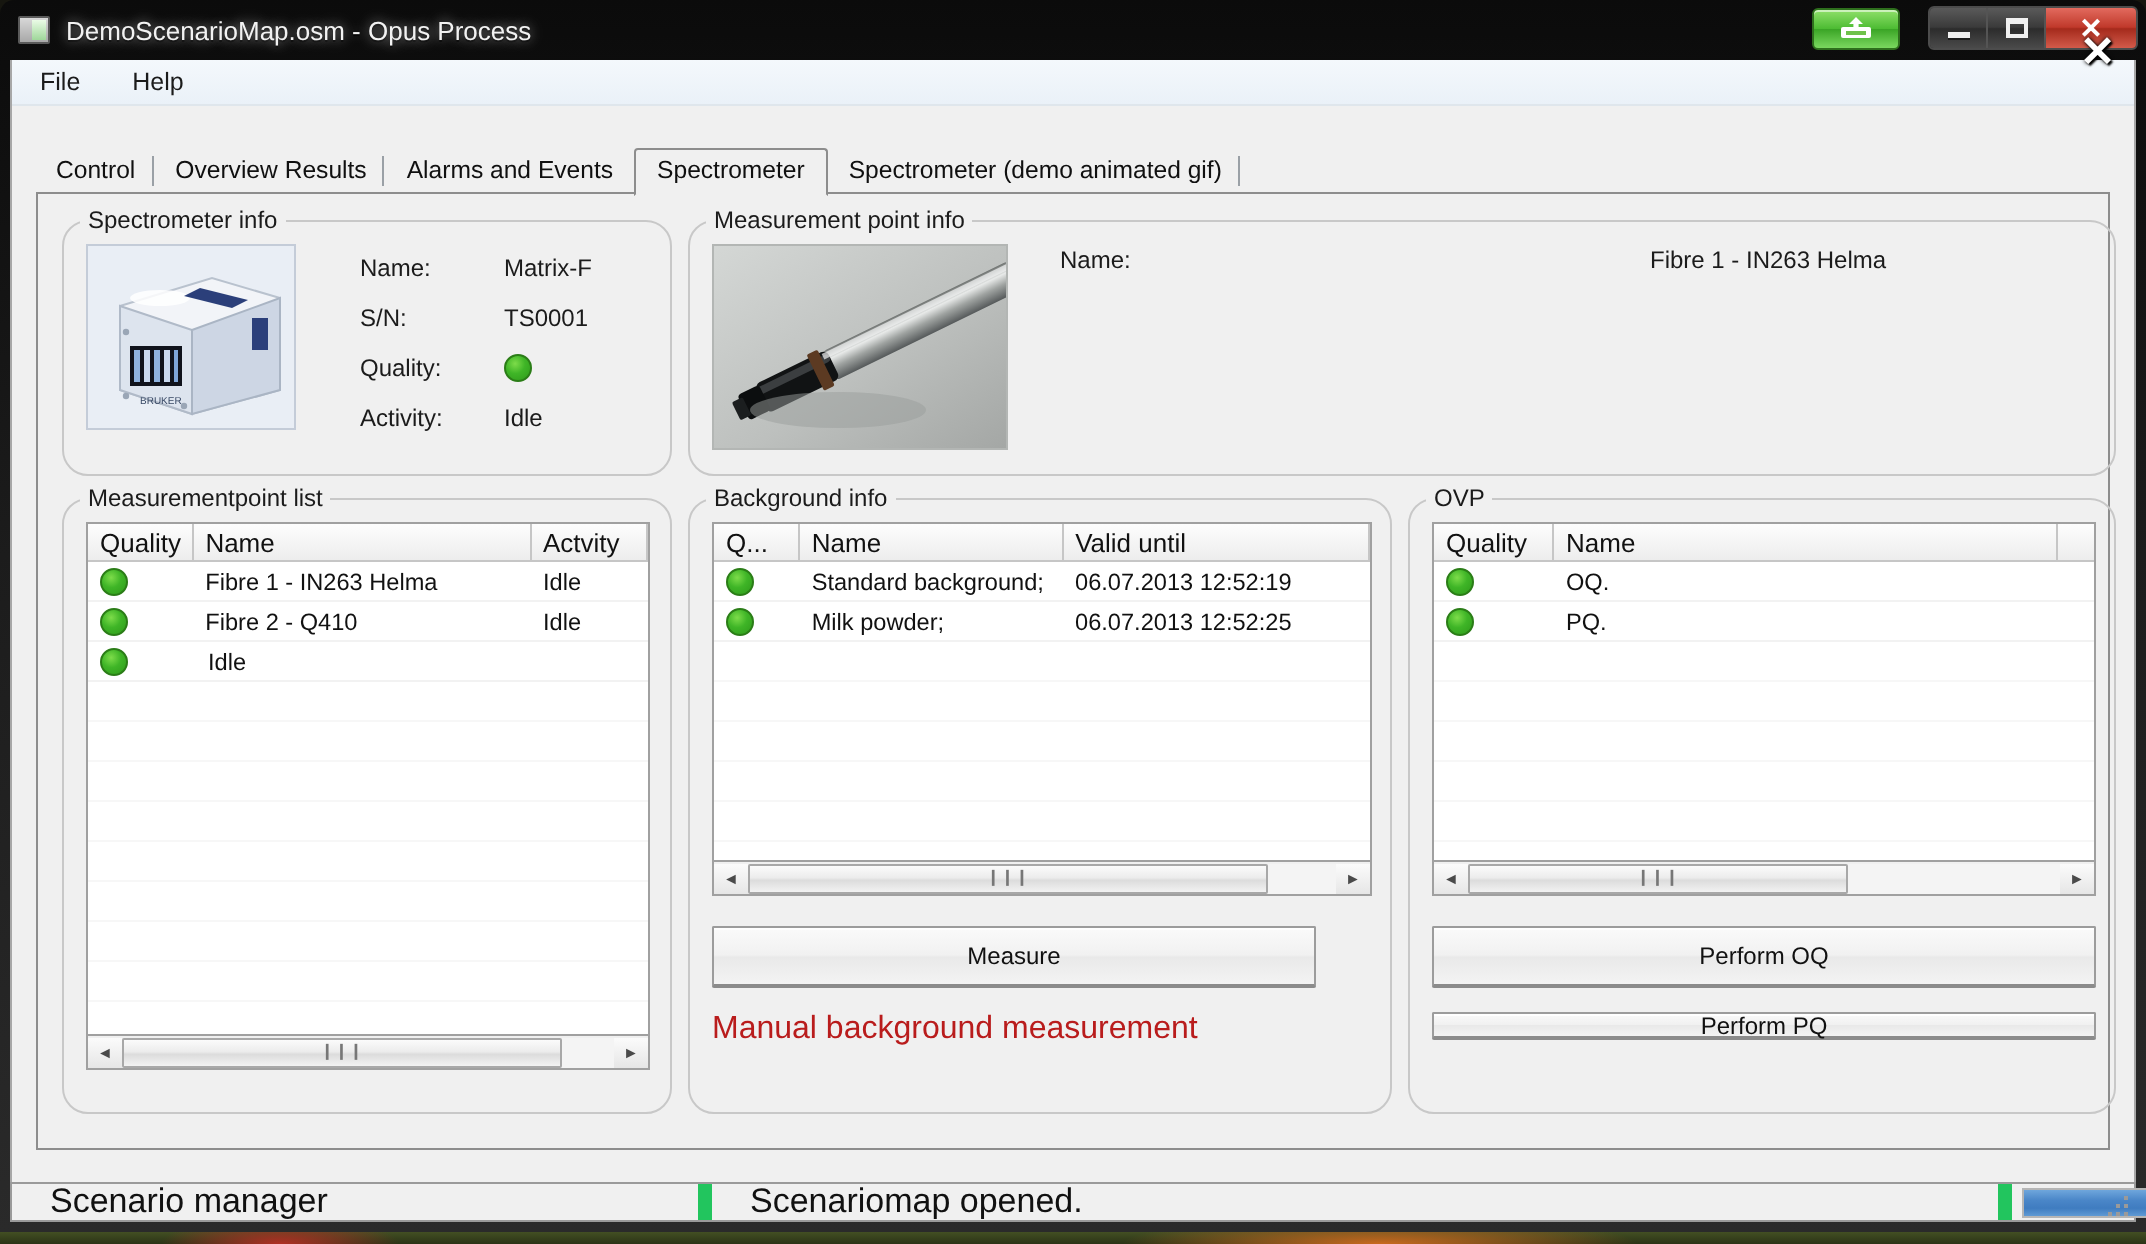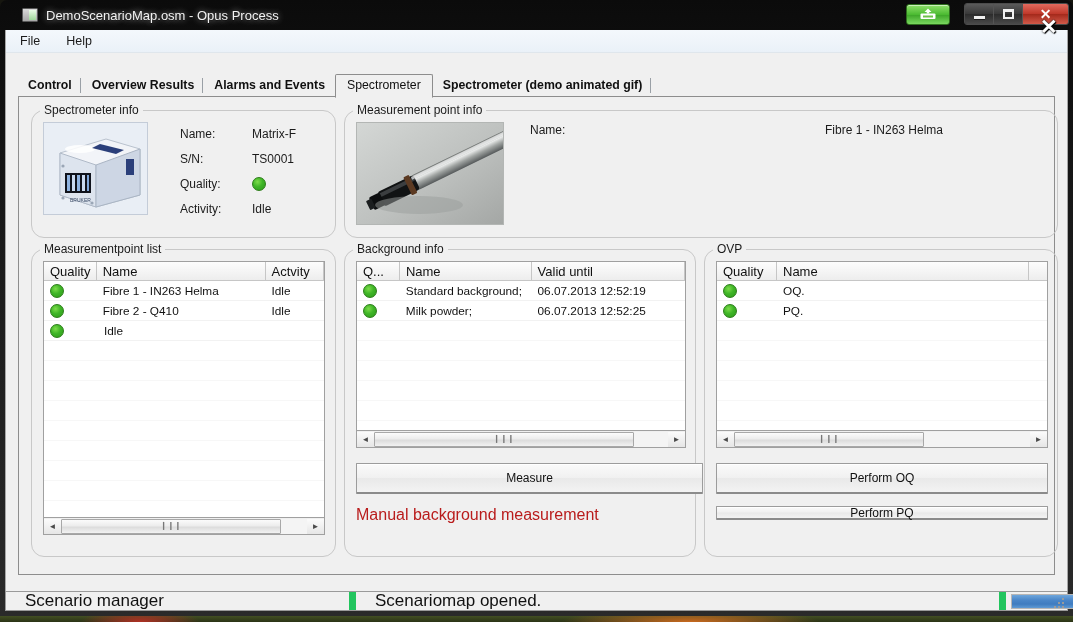--- a/index.html
+++ b/index.html
@@ -33,21 +33,20 @@
     position: absolute; left: 0; top: 0;
     width: 1073px; height: 616px;
     background: linear-gradient(180deg,#0b0b0b 0%, #1c1c1c 45%, #2a2a2a 100%);
     border-radius: 7px 7px 0 0;
   }
   .titlebar {
     position: relative;
     height: 30px;
     display: flex; align-items: center;
     padding-left: 9px;
-    margin-left: 13px;
   }
   .app-icon {
     width: 16px; height: 14px;
     background: linear-gradient(180deg,#d8d8d8,#a8a8a8);
     border: 1px solid #5a5a5a;
     position: relative; margin-right: 8px;
     border-radius: 1px;
   }
   .app-icon::after {
     content: ""; position: absolute; left: 6px; top: 1px;
@@ -143,21 +142,20 @@
     height: 22px;
     position: relative;
   }
   .tab {
     font-size: 12.3px; color: #101010;
     padding: 3px 9px 4px 9px;
     white-space: nowrap;
     border: 1px solid transparent;
     position: relative;
     line-height: 14px;
-    font-weight: bold;
   }
   .tab .sep {
     position: absolute; right: 0; top: 3px; bottom: 3px;
     width: 1px; background: #9aa0a6;
   }
   .tab.active {
     background: #f0f0f0;
     border: 1px solid #8d8d8d;
     border-bottom-color: #f0f0f0;
     border-radius: 2px 2px 0 0;
@@ -593,21 +591,21 @@
           <div class="hscroll" style="left:11px; top:181px; width:330px;">
             <div class="hs-arrow">◄</div>
             <div class="hs-track">
               <div class="hs-thumb" style="left:0px; width:260px;">
                 <span class="hs-grip">❙❙❙</span>
               </div>
             </div>
             <div class="hs-arrow">►</div>
           </div>
 
-          <div class="btn" style="left:11px; top:213px; width:347px; height:31px;">
+          <div class="btn" style="left:11px; top:213px; width:302px; height:31px;">
             <span>Measure</span>
           </div>
 
           <div class="note" style="left:11px; top:256px;">Manual background measurement</div>
         </div>
 
         <div class="group" id="grp-ovp">
           <div class="legend">OVP</div>
 
           <div class="tbl" style="left:11px; top:11px; width:332px; height:170px;">

